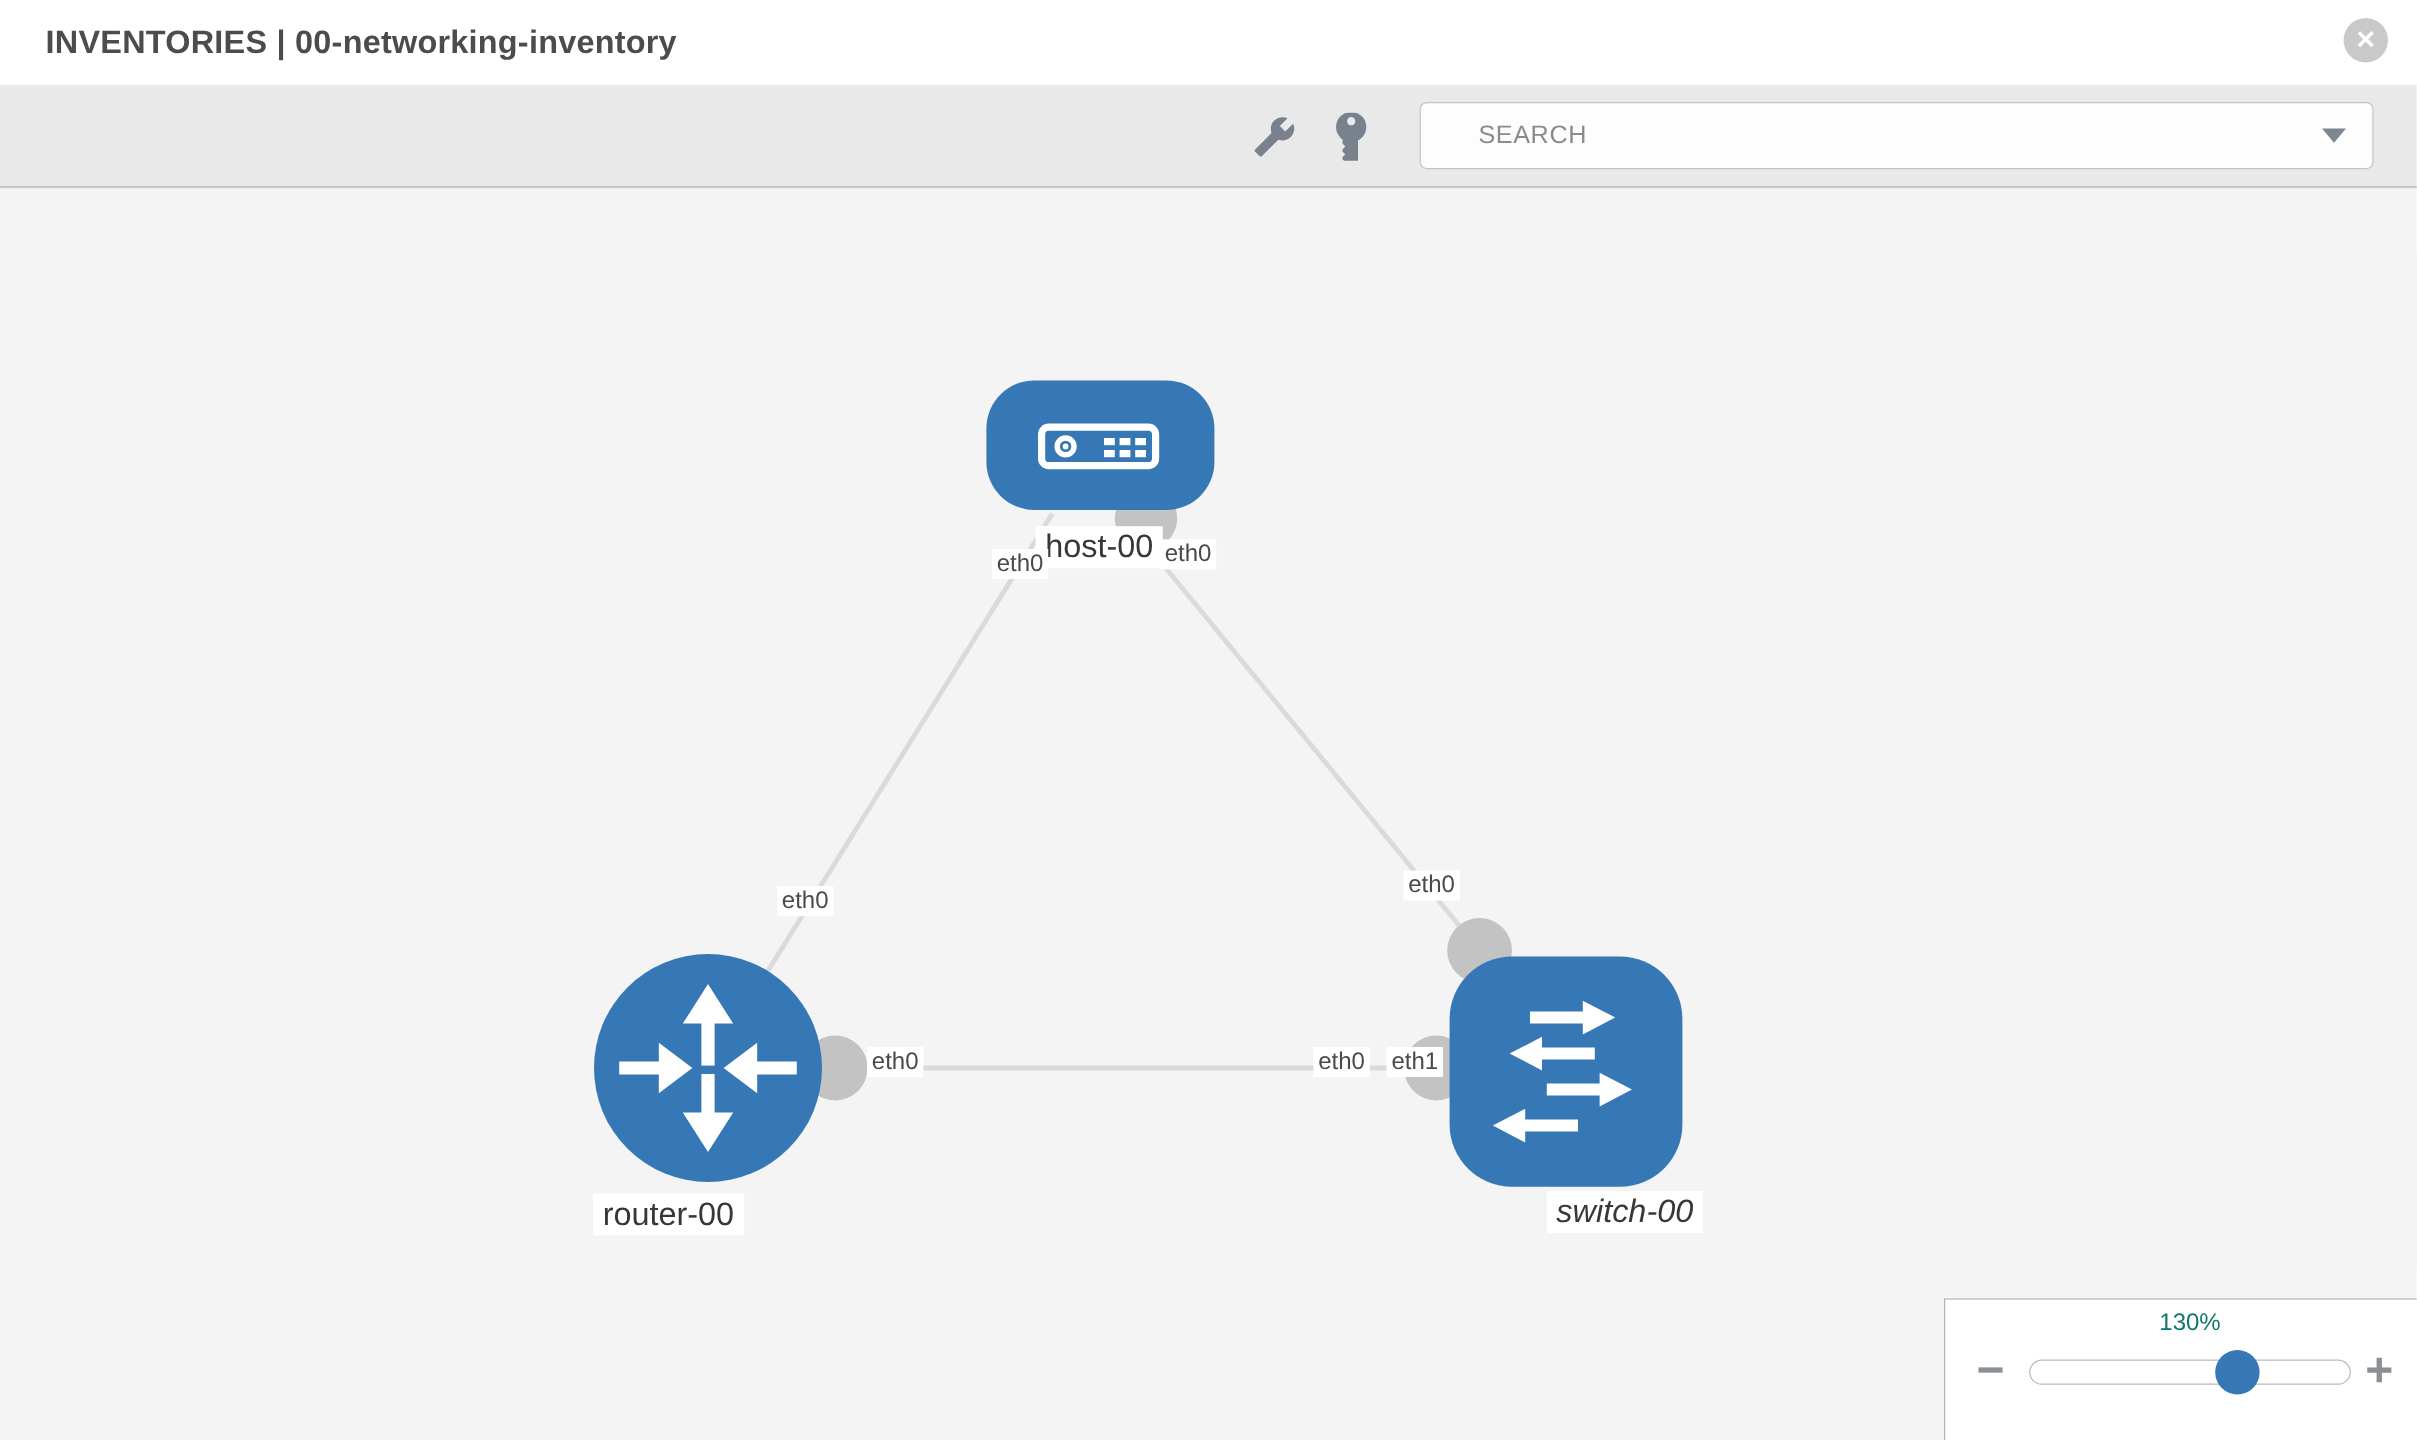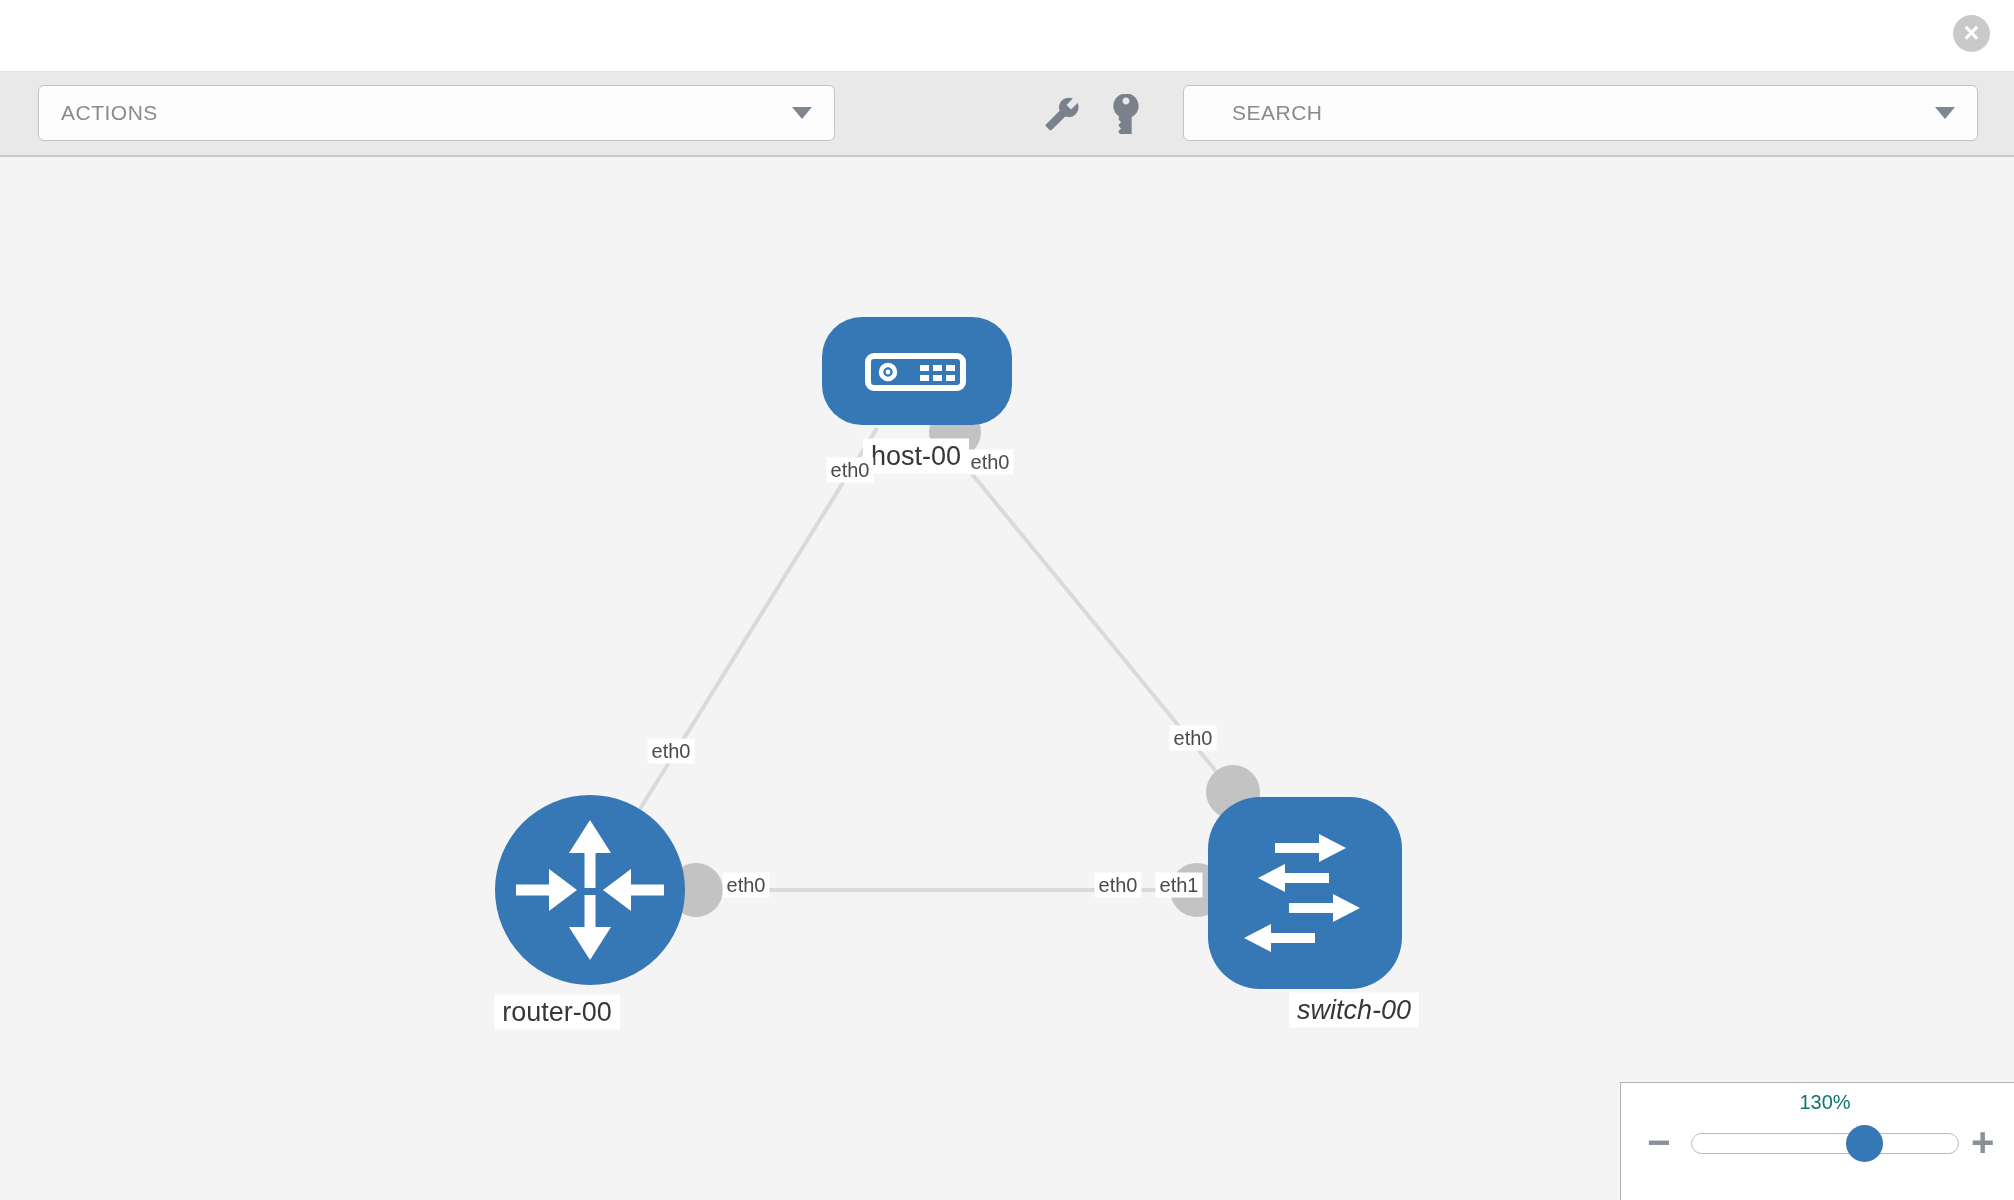--- a/index.html
+++ b/index.html
@@ -54,28 +54,25 @@
   .zoom-plus  { left:350px; }
   .zoom-track { position:absolute; left:70px; top:50px; width:268px; height:21px;
                 background:#fff; border:1px solid #b9b9b9; border-radius:11px; cursor:pointer; }
   .zoom-knob  { position:absolute; left:225px; top:42px; width:37px; height:37px;
                 border-radius:50%; background:#3578b5; cursor:grab; }
 </style>
 </head>
 <body>
 
 <div class="header">
+  <div class="header-title"><span>INVENTORIES</span><span> | </span><span>00-networking-inventory</span></div>
   <div class="close-btn">×</div>
 </div>
 
 <div class="toolbar">
-  <div class="select-box actions-box">
-    <span class="label">ACTIONS</span>
-    <span class="caret"></span>
-  </div>
 
   <div class="tool-icon wrench-pos">
     <svg width="36" height="36" viewBox="0 0 24 24">
       <g transform="translate(24,0) scale(-1,1)">
         <path fill="#79828c" d="M22.7 19l-9.1-9.1c.9-2.3.4-5-1.5-6.9-2-2-5-2.4-7.4-1.3L9 6 6 9 1.6 4.7C.4 7.1.9 10.1 2.9 12.1c1.9 1.9 4.6 2.4 6.9 1.5l9.1 9.1c.4.4 1 .4 1.4 0l2.3-2.3c.5-.4.5-1.1.1-1.4z"></path>
       </g>
     </svg>
   </div>
 
   <div class="tool-icon key-pos">

